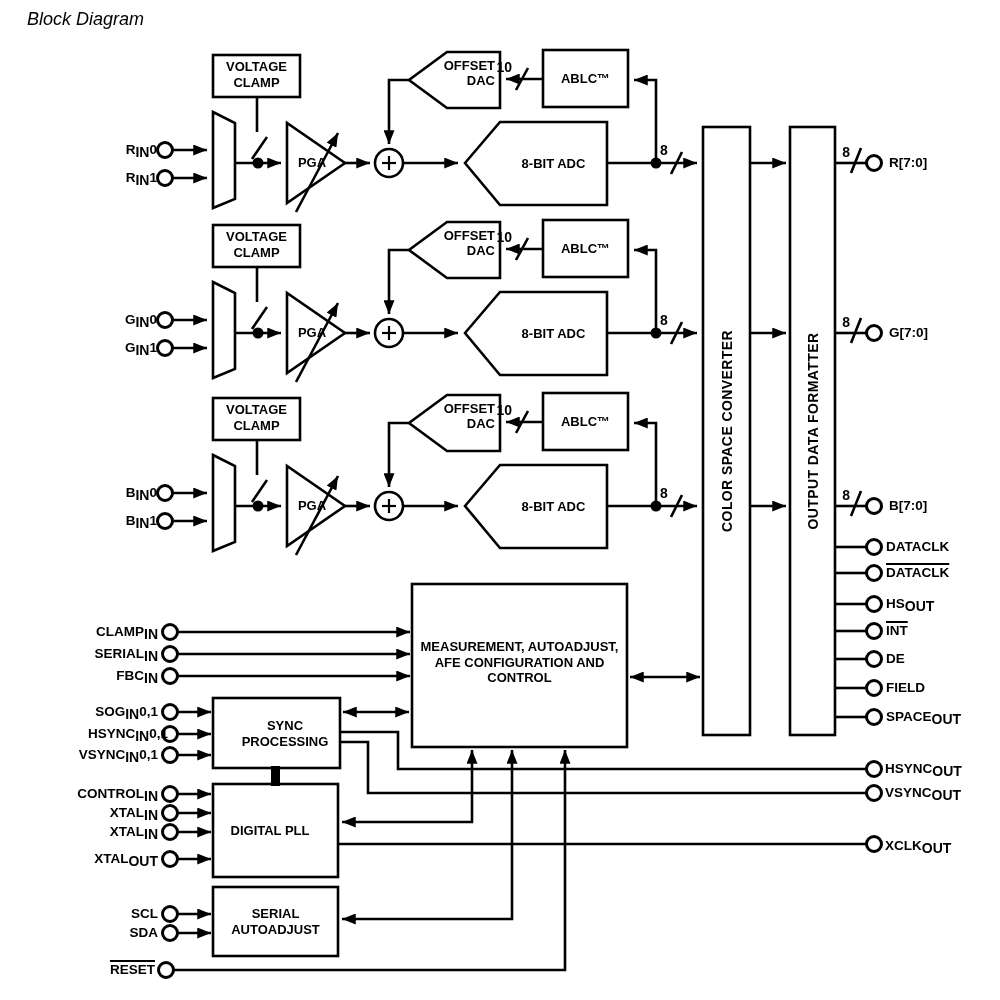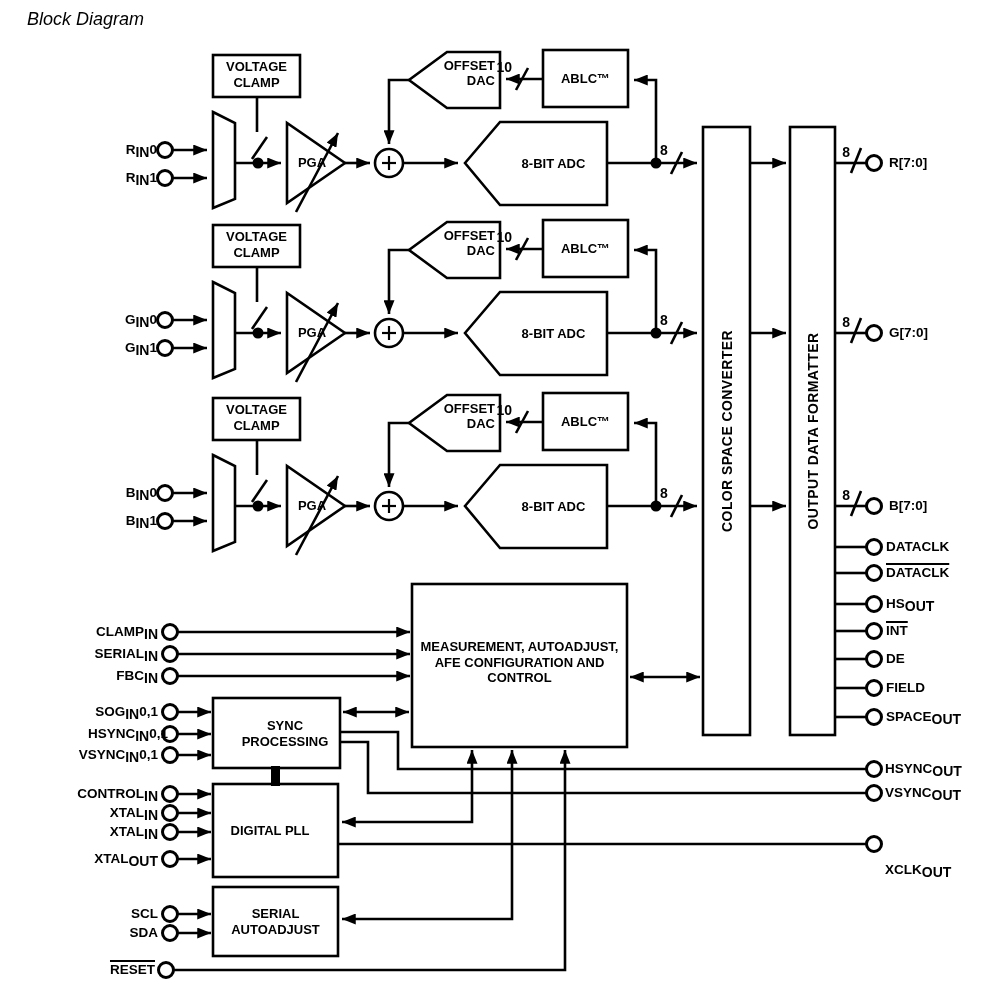--- a/index.html
+++ b/index.html
@@ -305,19 +305,19 @@
 <div class="lbl" style="left:889px;top:497px"><span>B[7:0]</span></div>
 <div class="lbl" style="left:886px;top:538px"><span>DATACLK</span></div>
 <div class="lbl" style="left:886px;top:564px"><span class="ov"><span>DATACLK</span></span></div>
 <div class="lbl" style="left:886px;top:595px"><span>HS</span><span class="sub">OUT</span></div>
 <div class="lbl" style="left:886px;top:622px"><span class="ov"><span>INT</span></span></div>
 <div class="lbl" style="left:886px;top:650px"><span>DE</span></div>
 <div class="lbl" style="left:886px;top:679px"><span>FIELD</span></div>
 <div class="lbl" style="left:886px;top:708px"><span>SPACE</span><span class="sub">OUT</span></div>
 <div class="lbl" style="left:885px;top:760px"><span>HSYNC</span><span class="sub">OUT</span></div>
 <div class="lbl" style="left:885px;top:784px"><span>VSYNC</span><span class="sub">OUT</span></div>
-<div class="lbl" style="left:885px;top:861px"><span>XCLK</span><span class="sub">OUT</span></div>
+<div class="lbl" style="left:885px;top:837px"><span>XCLK</span><span class="sub">OUT</span></div>
 
 <div class="lbl sm pr" style="left:836px;top:144px;width:14px">8</div>
 <div class="lbl sm pr" style="left:836px;top:314px;width:14px">8</div>
 <div class="lbl sm pr" style="left:836px;top:487px;width:14px">8</div>
 
 </div>
 
 </body></html>

